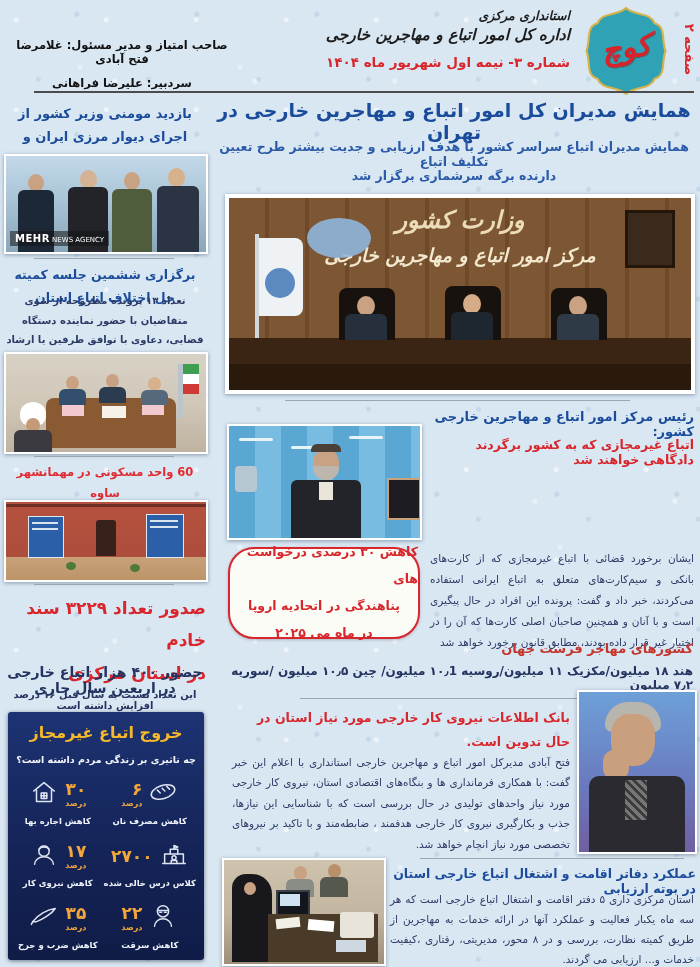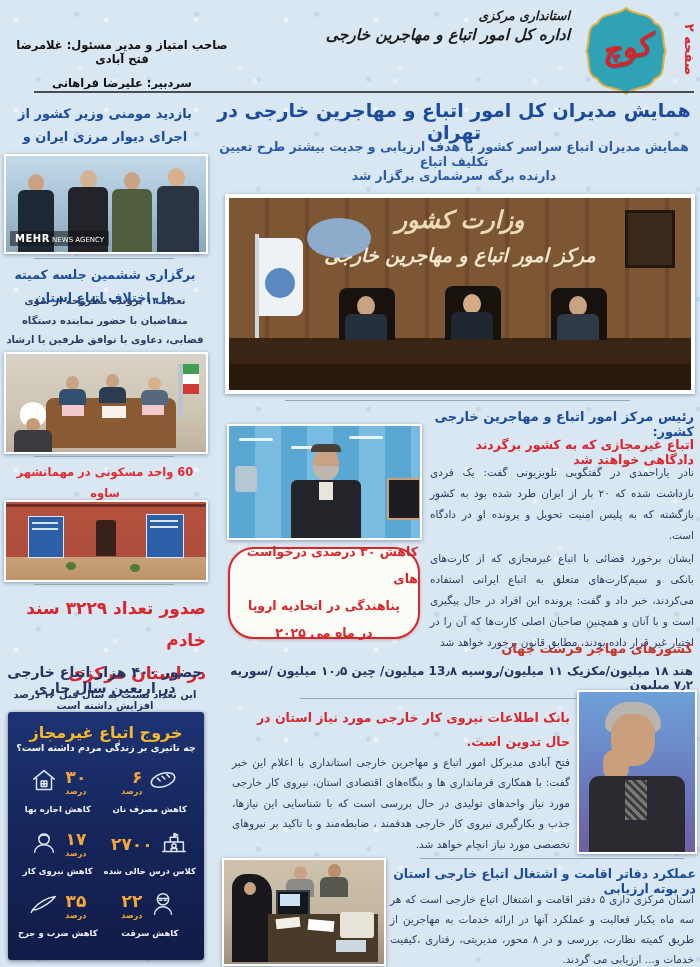--- a/index.html
+++ b/index.html
@@ -44,21 +44,21 @@
   .lc-body{font-size:10px;font-weight:bold;color:#2c3a66;line-height:1.95;text-align:center;}
   .red-cap{font-size:11.5px;font-weight:bold;color:#e02b30;line-height:1.85;}
   .red-big{font-size:17px;font-weight:bold;color:#d8262c;line-height:1.9;text-align:right;}
   .navy-line{font-size:14px;font-weight:bold;color:#24335f;}
 
   
   .info-box{left:8px;top:712px;width:196px;height:248px;border-radius:3px;
     background:linear-gradient(180deg,#1d3373 0%,#152458 55%,#101c47 100%);
     box-shadow:0 1px 4px rgba(0,0,30,.5);color:#fff;}
   .info-title{margin-top:11px;text-align:center;color:#f7b92a;font-size:16px;font-weight:bold;}
-  .info-sub{text-align:center;color:#f2f5fa;font-size:9.5px;font-weight:bold;margin-top:0;}
+  .info-sub{text-align:center;color:#f2f5fa;font-size:9.5px;font-weight:bold;margin-top:12px;}
   .info-grid{display:grid;grid-template-columns:1fr 1fr;column-gap:4px;row-gap:13px;
     padding:12px 8px 0 8px;}
   .ig-cell{display:flex;flex-direction:column;align-items:center;}
   .ig-top{display:flex;align-items:center;gap:6px;}
   .ig-top.flip{flex-direction:row-reverse;}
   .ig-num{color:#f2a63c;font-size:17px;font-weight:bold;line-height:1;}
   .ig-unit{color:#f2a63c;font-size:8px;font-weight:bold;display:block;text-align:center;}
   .ig-label{color:#eef2fa;font-size:8.5px;font-weight:bold;margin-top:5px;white-space:nowrap;}
   .ig-icon svg{width:30px;height:30px;stroke:#dfe6f2;fill:none;stroke-width:1.6;
     stroke-linecap:round;stroke-linejoin:round;}
@@ -94,20 +94,21 @@
   <div class="abs logo-wrap">
     <svg viewBox="0 0 100 110">
       <path d="M50,4 C62,14 78,8 84,22 C98,26 92,42 97,55 C92,68 98,84 84,88 C78,102 62,96 50,106 C38,96 22,102 16,88 C2,84 8,68 3,55 C8,42 2,26 16,22 C22,8 38,14 50,4 Z" fill="#2fa3b5" stroke="#d8b24a" stroke-width="2.5"></path>
     </svg>
     <div class="logo-text">کوچ</div>
   </div>
 
   <div class="abs masthead-center">
     <div class="mh-province">استانداری مرکزی</div>
     <div class="mh-office">اداره کل امور اتباع و مهاجرین خارجی</div>
+    <div class="mh-issue">شماره ۳- نیمه اول شهریور ماه ۱۴۰۴</div>
   </div>
 
   <div class="abs masthead-left">
     <div class="mh-owner">صاحب امتیاز و مدیر مسئول: غلامرضا فتح آبادی</div>
     <div class="mh-editor">سردبیر: علیرضا فراهانی</div>
   </div>
 
   <div class="abs header-rule"></div>
 
   <div class="abs lc lc-h" style="top:102px;">بازدید مومنی وزیر کشور از اجرای دیوار مرزی ایران و افغانستان</div>
@@ -296,21 +297,20 @@
     <div class="person-head ph-el" style="left:234px;bottom:76px;width:18px;height:20px;background:#d4ad88;"></div>
     <div class="person-body ph-el" style="left:222px;bottom:50px;width:42px;height:28px;background:#1e2630;"></div>
     <div class="person-head ph-el" style="left:340px;bottom:74px;width:18px;height:20px;"></div>
     <div class="person-body ph-el" style="left:328px;bottom:50px;width:42px;height:26px;background:#2e3a46;"></div>
   </div>
 
   <div class="abs divider" style="left:285px;top:400px;width:345px;"></div>
 
   <div class="abs kicker" style="left:430px;top:409px;width:264px;">رئیس مرکز امور اتباع و مهاجرین خارجی کشور:</div>
   <div class="abs red-h" style="left:430px;top:437px;width:264px;">اتباع غیرمجازی که به کشور برگردند دادگاهی خواهند شد</div>
-  <div class="abs body-t" style="left:430px;top:462px;width:264px;">نادر یاراحمدی در گفتگویی تلویزیونی گفت: یک فردی بازداشت شده که ۲۰ بار از ایران طرد شده بود به کشور بازگشته که به پلیس امنیت تحویل و پرونده او در دادگاه است.</div>
   <div class="abs body-t" style="left:430px;top:548px;width:264px;">ایشان برخورد قضائی با اتباع غیرمجازی که از کارت‌های بانکی و سیم‌کارت‌های متعلق به اتباع ایرانی استفاده می‌کردند، خبر داد و گفت: پرونده این افراد در حال پیگیری است و با آنان و همچنین صاحبان اصلی کارت‌ها که آن را در اختیار غیر قرار داده بودند، مطابق قانون برخورد خواهد شد</div>
 
   <div class="photo" style="left:227px;top:424px;width:191px;height:112px;
        background:repeating-linear-gradient(90deg,#5aa7d4 0 26px,#79bce2 26px 52px);">
     <div class="ph-el" style="left:10px;top:12px;width:34px;height:3px;background:#e8f3fa;border-radius:2px;"></div>
     <div class="ph-el" style="left:62px;top:20px;width:30px;height:3px;background:#e8f3fa;border-radius:2px;"></div>
     <div class="ph-el" style="left:120px;top:10px;width:34px;height:3px;background:#e8f3fa;border-radius:2px;"></div>
     <div class="ph-el" style="left:158px;top:52px;width:30px;height:38px;background:#1c1c22;border:2px solid #caa27a;"></div>
     <div class="person-head ph-el" style="left:84px;top:22px;width:26px;height:30px;background:#c9a284;"></div>
     <div class="ph-el" style="left:84px;top:40px;width:26px;height:14px;background:#bdb6ac;border-radius:0 0 12px 12px;"></div>
@@ -320,21 +320,21 @@
     <div class="ph-el" style="left:6px;top:40px;width:22px;height:26px;background:#b6c7d2;border-radius:4px;"></div>
   </div>
 
   <div class="abs refugee-box">
     <div>کاهش ۳۰ درصدی درخواست های</div>
     <div>پناهندگی در اتحادیه اروپا</div>
     <div>در ماه می ۲۰۲۵</div>
   </div>
 
   <div class="abs mig-h">کشورهای مهاجر فرست جهان</div>
-  <div class="abs mig-s">هند ۱۸ میلیون/مکزیک ۱۱ میلیون/روسیه 13٫۸ میلیون/ چین ۱۰٫۵ میلیون /سوریه ۷٫۲ میلیون</div>
+  <div class="abs mig-s">هند ۱۸ میلیون/مکزیک ۱۱ میلیون/روسیه ۱۰٫1 میلیون/ چین ۱۰٫۵ میلیون /سوریه ۷٫۲ میلیون</div>
 
   <div class="abs divider" style="left:300px;top:698px;width:330px;"></div>
 
   <div class="abs red-h" style="left:232px;top:706px;width:338px;line-height:1.95;font-size:12.5px;">بانک اطلاعات نیروی کار خارجی مورد نیاز استان در حال تدوین است.</div>
   <div class="abs body-t" style="left:232px;top:752px;width:338px;line-height:1.95;">فتح آبادی مدیرکل امور اتباع و مهاجرین خارجی استانداری با اعلام این خبر گفت: با همکاری فرمانداری ها و بنگاه‌های اقتصادی استان، نیروی کار خارجی مورد نیاز واحدهای تولیدی در حال بررسی است که با شناسایی این نیازها، جذب و بکارگیری نیروی کار خارجی هدفمند ، ضابطه‌مند و با تاکید بر نیروهای تخصصی مورد نیاز انجام خواهد شد.</div>
 
   <div class="photo" style="left:577px;top:690px;width:116px;height:160px;
        background:linear-gradient(180deg,#6ea0d8 0%,#6a7cc0 55%,#6f5fa0 100%);">
     <div class="ph-el" style="left:26px;top:10px;width:56px;height:30px;background:#b8b4ae;border-radius:26px 26px 8px 8px;"></div>
     <div class="person-head ph-el" style="left:32px;top:22px;width:44px;height:52px;background:#c99f7e;border-radius:40% 40% 45% 45%;"></div>

